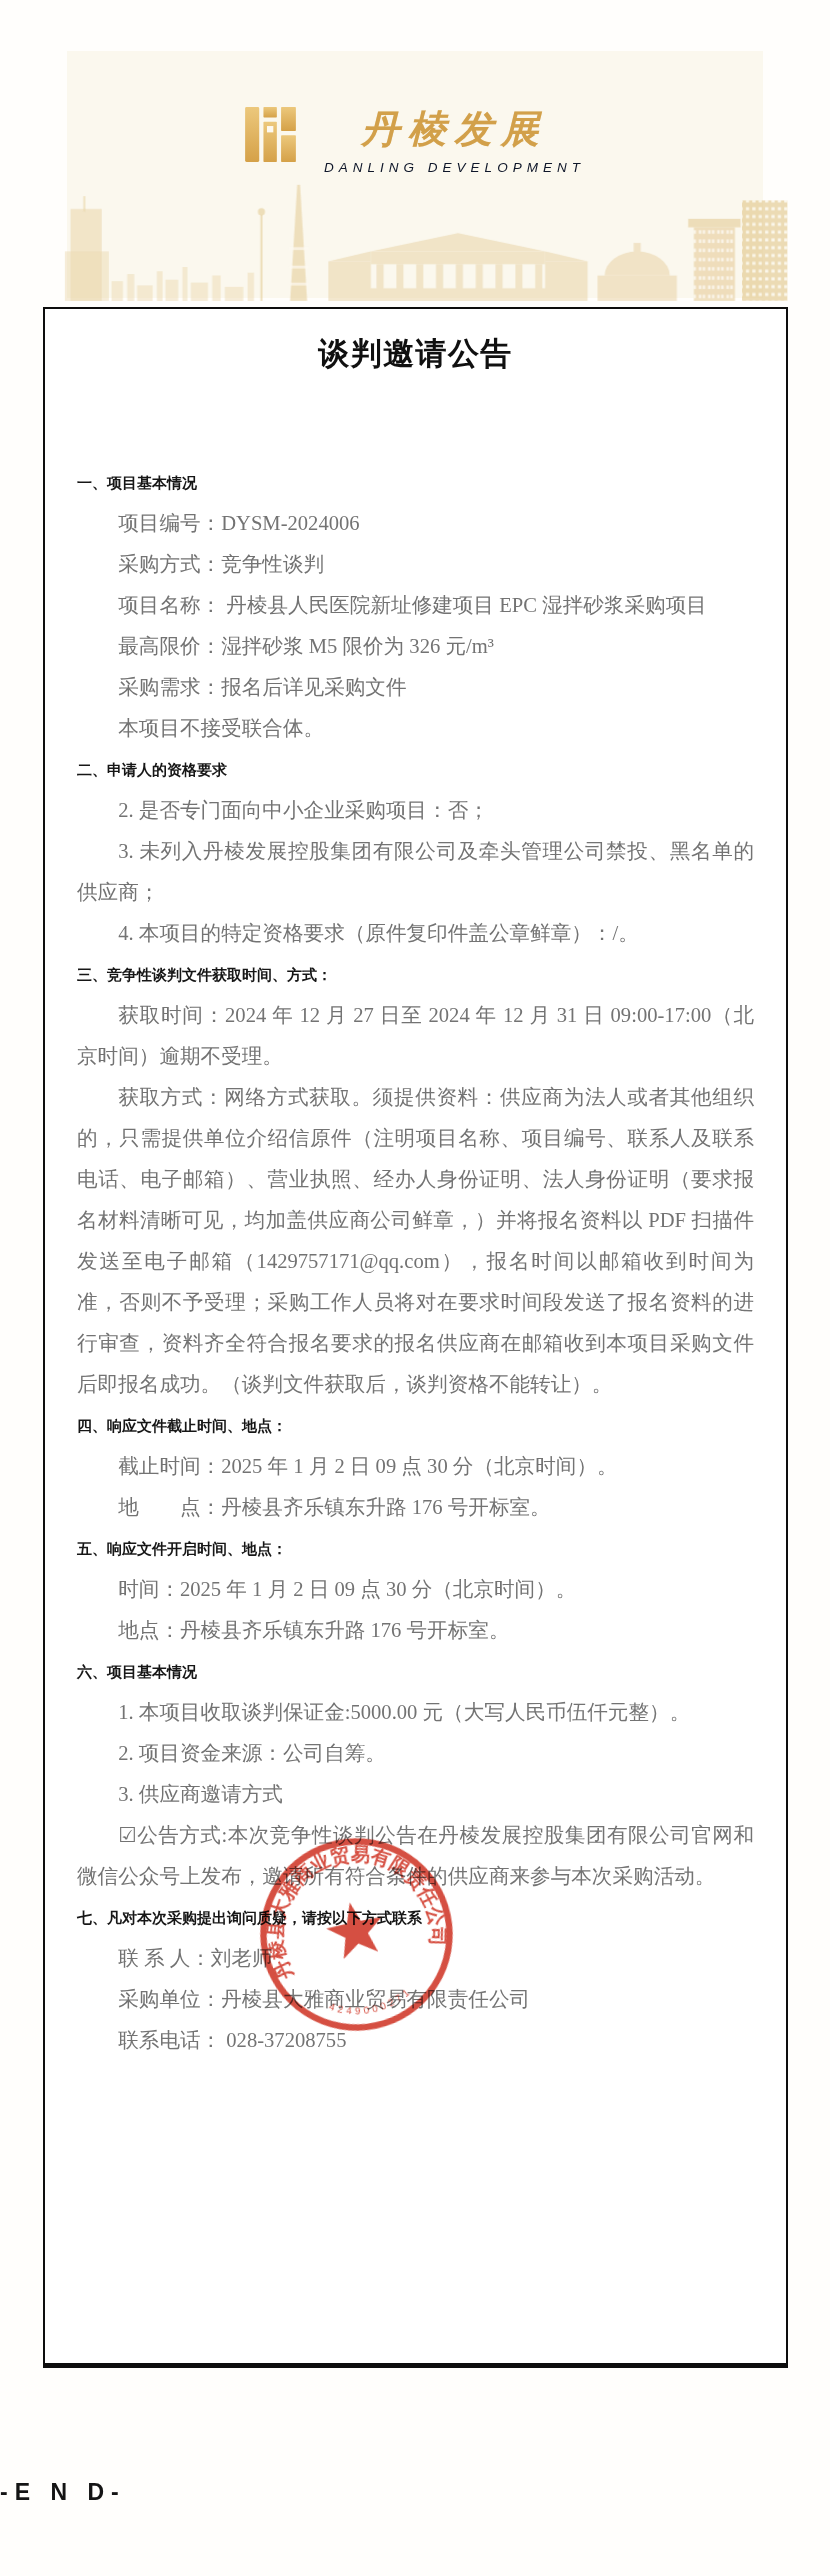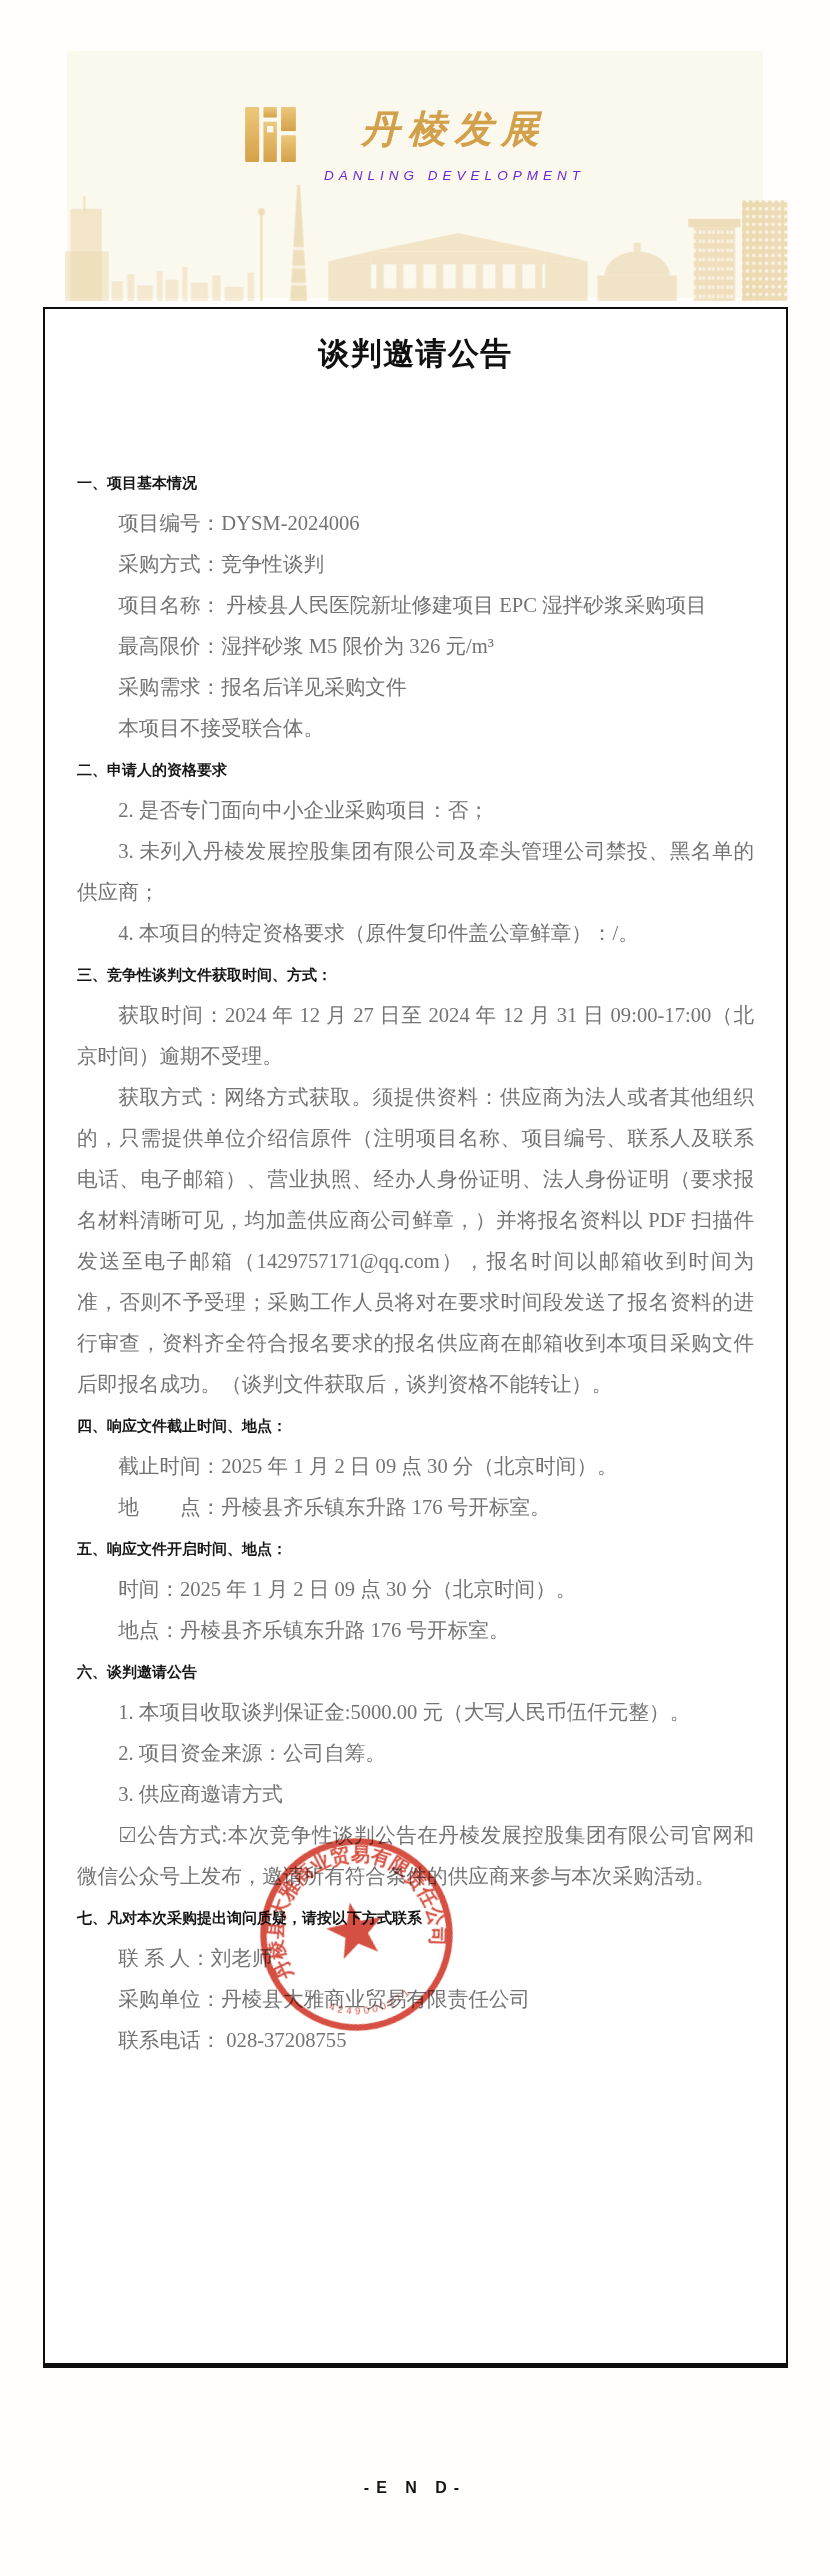--- a/index.html
+++ b/index.html
@@ -12,21 +12,21 @@
   .banner { position:absolute; top:0; left:0; width:830px; height:301px; }
   .banner-bg { position:absolute; left:67px; right:67px; top:51px; bottom:2.8px; background:#fbf8ee; }
   .logo-row { position:absolute; top:104px; left:0; width:100%; display:flex; justify-content:center; align-items:flex-start; gap:28px;font-style:italic; }
   .logo-mark { width:51px; height:55px; margin-top:2.8px; }
   .logo-text { text-align:center; }
   .company-cn {
     font-size:38px; font-weight:bold; letter-spacing:8.5px; color:#d2a04a;
     font-family:"Liberation Serif","DejaVu Serif",serif; text-shadow:0 0 0.7px rgba(210,160,74,.35);
   }
   .company-en {
-    margin-top:13px; font-size:13.5px; letter-spacing:5px; color:#6d28d9;
+    margin-top:5px; font-size:13.5px; letter-spacing:5px; color:#0f172a;
     font-family:"Liberation Sans","DejaVu Sans",sans-serif;
   }
   .skyline { position:absolute; bottom:0; left:43px; width:745px; height:119px; }
   
   .doc-box {
     position:absolute; top:307px; left:43px; width:745px; height:2061px;
     box-sizing:border-box; background:#ffffff;
     border:2.8px solid #0d0d0d; border-bottom-width:5.7px;
     padding:18.5px 32px 0 32px;
   }
@@ -44,23 +44,23 @@
   }
   .para { text-align:justify; }
   
   .seal {
     position:absolute; left:250px; top:1828px; width:213px; height:213px;
     opacity:.9; mix-blend-mode:multiply; transform:rotate(-12deg);
     pointer-events:none;
   }
   
   .end-mark {
-    position:absolute; top:2479px; left:0; width:100%; text-align:center;
+    position:absolute; top:2479px; left:0; width:100%; 
     font-family:"Liberation Sans","DejaVu Sans",sans-serif;
-    font-weight:bold; font-size:16px; letter-spacing:7px; color:#141414;
+    font-weight:bold; font-size:23px; letter-spacing:7px; color:#141414;
   }
 </style>
 </head>
 <body>
 
 <div class="page">
 
   <div class="banner">
     <div class="banner-bg"></div>
 
@@ -183,21 +183,21 @@
     <p class="para">获取方式：网络方式获取。须提供资料：供应商为法人或者其他组织的，只需提供单位介绍信原件（注明项目名称、项目编号、联系人及联系电话、电子邮箱）、营业执照、经办人身份证明、法人身份证明（要求报名材料清晰可见，均加盖供应商公司鲜章，）并将报名资料以 PDF 扫描件发送至电子邮箱（1429757171@qq.com），报名时间以邮箱收到时间为准，否则不予受理；采购工作人员将对在要求时间段发送了报名资料的进行审查，资料齐全符合报名要求的报名供应商在邮箱收到本项目采购文件后即报名成功。（谈判文件获取后，谈判资格不能转让）。</p>
 
     <p class="sec-heading">四、响应文件截止时间、地点：</p>
     <p class="line">截止时间：2025 年 1 月 2 日 09 点 30 分（北京时间）。</p>
     <p class="line">地　　点：丹棱县齐乐镇东升路 176 号开标室。</p>
 
     <p class="sec-heading">五、响应文件开启时间、地点：</p>
     <p class="line">时间：2025 年 1 月 2 日 09 点 30 分（北京时间）。</p>
     <p class="line">地点：丹棱县齐乐镇东升路 176 号开标室。</p>
 
-    <p class="sec-heading">六、谈判邀请公告</p>
+    <p class="sec-heading">六、项目基本情况</p>
     <p class="line">1.  本项目收取谈判保证金:5000.00 元（大写人民币伍仟元整）。</p>
     <p class="line">2.  项目资金来源：公司自筹。</p>
     <p class="line">3.  供应商邀请方式</p>
     <p class="para">☑公告方式:本次竞争性谈判公告在丹棱发展控股集团有限公司官网和微信公众号上发布，邀请所有符合条件的供应商来参与本次采购活动。</p>
 
     <p class="sec-heading">七、凡对本次采购提出询问质疑，请按以下方式联系</p>
     <p class="line">联 系 人：刘老师</p>
     <p class="line">采购单位：丹棱县大雅商业贸易有限责任公司</p>
     <p class="line">联系电话： 028-37208755</p>
   </div>

